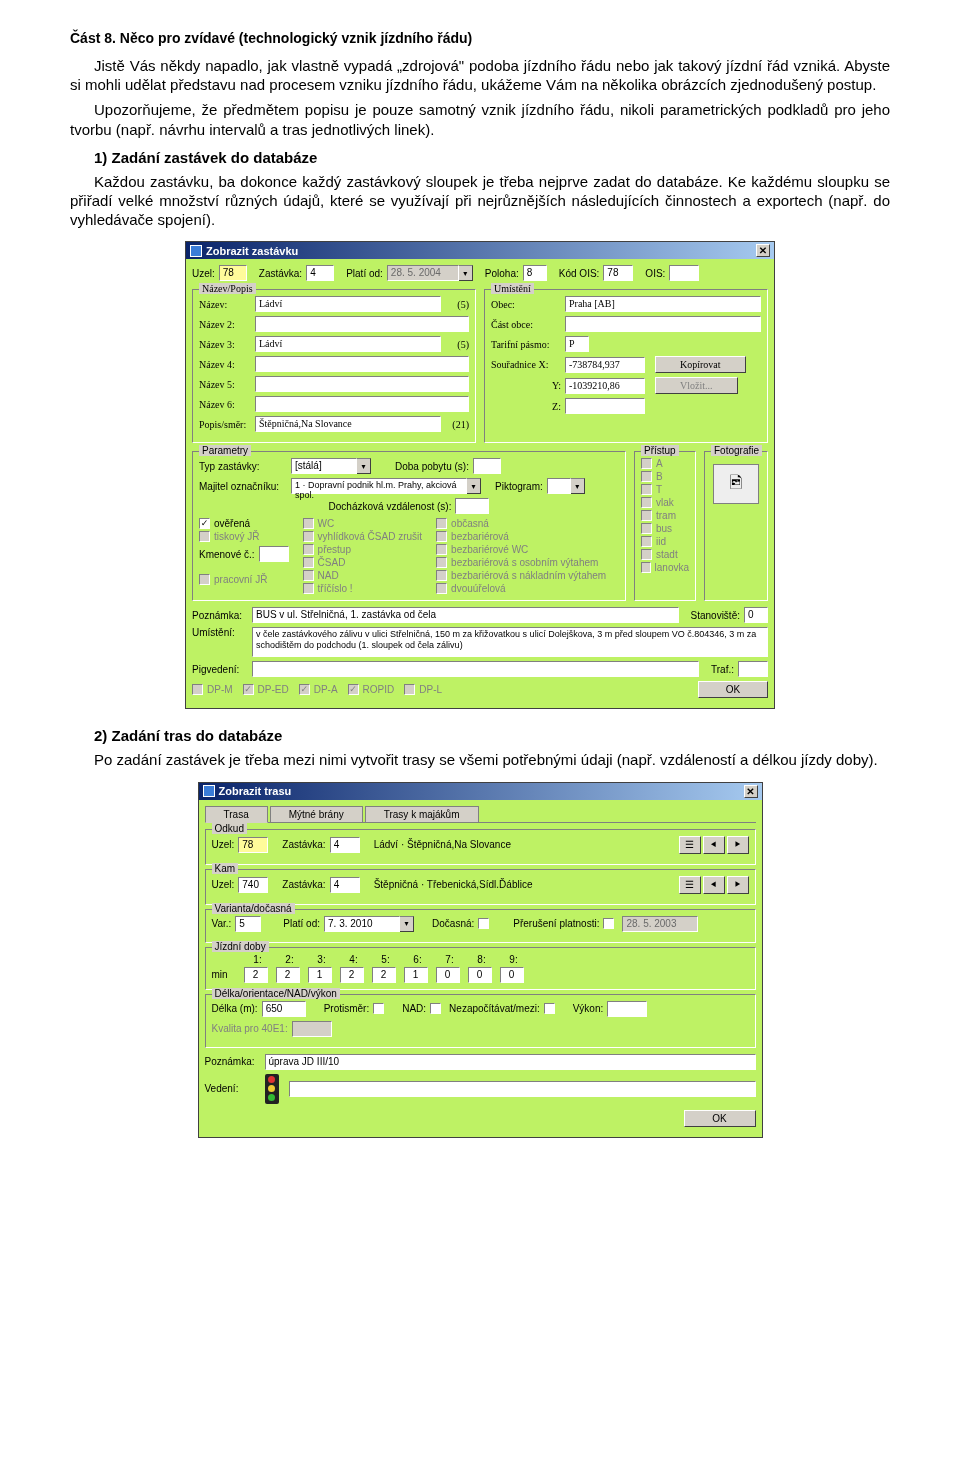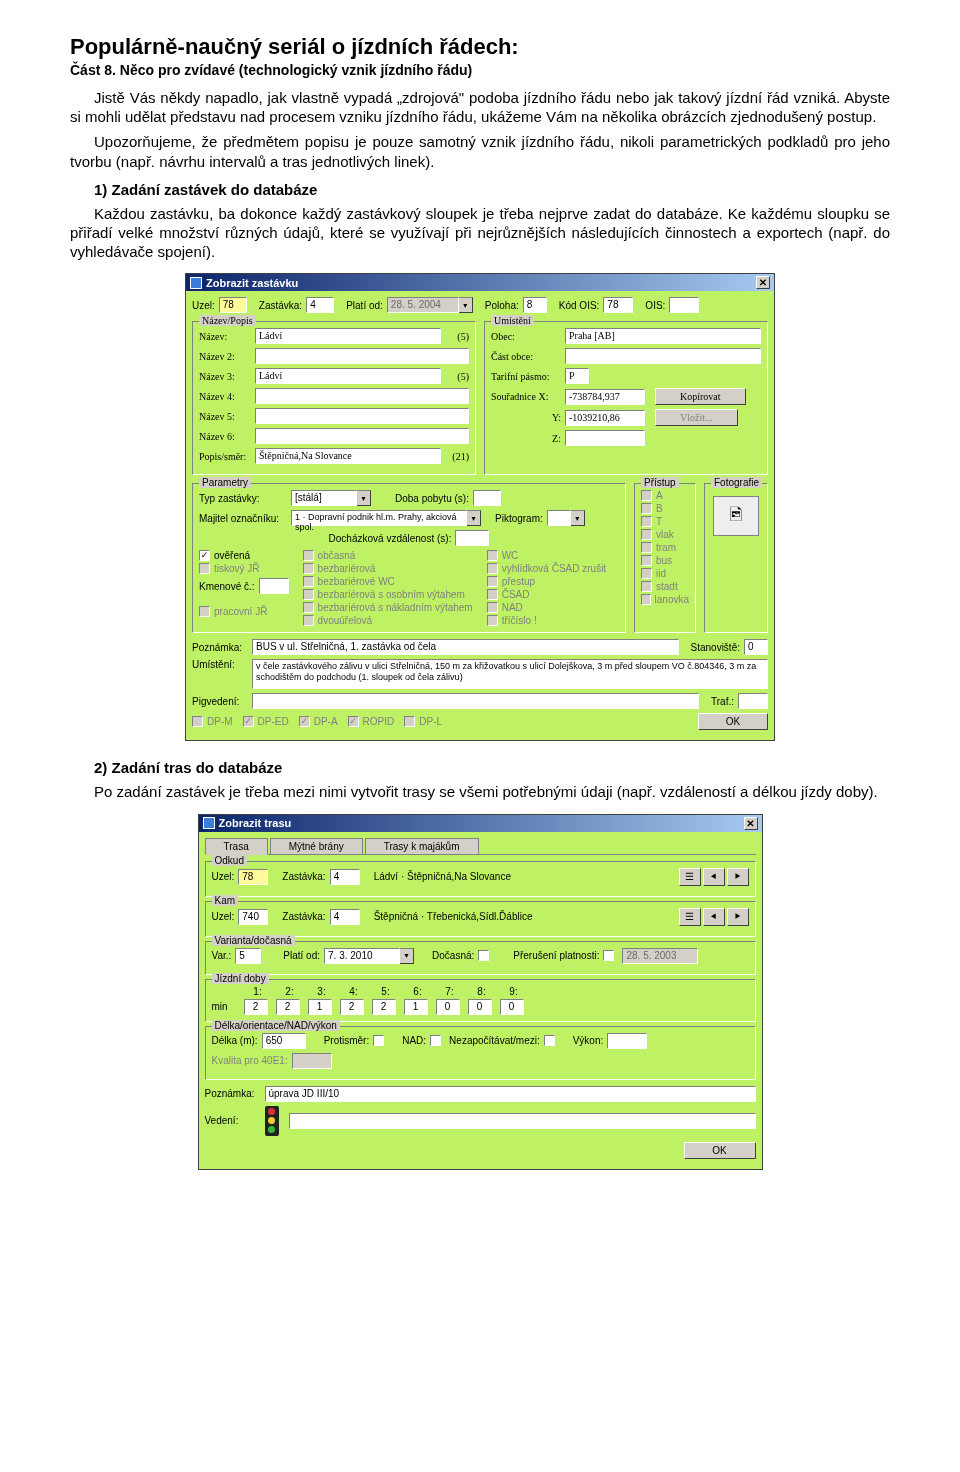--- a/index.html
+++ b/index.html
@@ -272,21 +272,20 @@
     font-size: 16px;
   }
   .small-icons { display:flex; gap:2px; margin-left:auto; }
 </style>
 </head>
 <body>
 
 <div class="page">
 
 
-  <h1>Populárně-naučný seriál o jízdních řádech:</h1>
   <div class="subtitle">Část 8. Něco pro zvídavé (technologický vznik jízdního řádu)</div>
 
   <p>Jistě Vás někdy napadlo, jak vlastně vypadá „zdrojová" podoba jízdního řádu nebo jak takový jízdní řád vzniká. Abyste si mohli udělat představu nad procesem vzniku jízdního řádu, ukážeme Vám na několika obrázcích zjednodušený postup.</p>
   <p>Upozorňujeme, že předmětem popisu je pouze samotný vznik jízdního řádu, nikoli parametrických podkladů pro jeho tvorbu (např. návrhu intervalů a tras jednotlivých linek).</p>
 
   <div class="section-heading">1) Zadání zastávek do databáze</div>
   <p>Každou zastávku, ba dokonce každý zastávkový sloupek je třeba nejprve zadat do databáze. Ke každému sloupku se přiřadí velké množství různých údajů, které se využívají při nejrůznějších následujících činnostech a exportech (např. do vyhledávače spojení).</p>
 
   <div class="dialog-wrap">
     <div class="win" style="width:590px">
@@ -428,20 +427,46 @@
                     <span class="inp" style="width:30px"></span>
                   </div>
                 <div class="cb disabled" style="margin-top:6px">
                     <span class="cb-box"></span>
                     <span>pracovní JŘ</span>
                   </div>
               </div>
               <div class="tick-col dim">
                   <div class="cb disabled">
                     <span class="cb-box"></span>
+                    <span>WC</span>
+                  </div>
+                  <div class="cb disabled">
+                    <span class="cb-box"></span>
+                    <span>vyhlídková ČSAD zrušit</span>
+                  </div>
+                  <div class="cb disabled">
+                    <span class="cb-box"></span>
+                    <span>přestup</span>
+                  </div>
+                  <div class="cb disabled">
+                    <span class="cb-box"></span>
+                    <span>ČSAD</span>
+                  </div>
+                  <div class="cb disabled">
+                    <span class="cb-box"></span>
+                    <span>NAD</span>
+                  </div>
+                  <div class="cb disabled">
+                    <span class="cb-box"></span>
+                    <span>tříčíslo !</span>
+                  </div>
+                </div>
+              <div class="tick-col dim">
+                  <div class="cb disabled">
+                    <span class="cb-box"></span>
                     <span>občasná</span>
                   </div>
                   <div class="cb disabled">
                     <span class="cb-box"></span>
                     <span>bezbariérová</span>
                   </div>
                   <div class="cb disabled">
                     <span class="cb-box"></span>
                     <span>bezbariérové WC</span>
                   </div>
@@ -449,46 +474,20 @@
                     <span class="cb-box"></span>
                     <span>bezbariérová s osobním výtahem</span>
                   </div>
                   <div class="cb disabled">
                     <span class="cb-box"></span>
                     <span>bezbariérová s nákladním výtahem</span>
                   </div>
                   <div class="cb disabled">
                     <span class="cb-box"></span>
                     <span>dvouúřelová</span>
-                  </div>
-                </div>
-              <div class="tick-col dim">
-                  <div class="cb disabled">
-                    <span class="cb-box"></span>
-                    <span>WC</span>
-                  </div>
-                  <div class="cb disabled">
-                    <span class="cb-box"></span>
-                    <span>vyhlídková ČSAD zrušit</span>
-                  </div>
-                  <div class="cb disabled">
-                    <span class="cb-box"></span>
-                    <span>přestup</span>
-                  </div>
-                  <div class="cb disabled">
-                    <span class="cb-box"></span>
-                    <span>ČSAD</span>
-                  </div>
-                  <div class="cb disabled">
-                    <span class="cb-box"></span>
-                    <span>NAD</span>
-                  </div>
-                  <div class="cb disabled">
-                    <span class="cb-box"></span>
-                    <span>tříčíslo !</span>
                   </div>
                 </div>
             </div>
           </div>
 
           <div class="groupbox" style="width:62px">
             <span class="legend">Přístup</span>
             <div class="tick-col dim">
                 <div class="cb disabled">
                   <span class="cb-box"></span>

